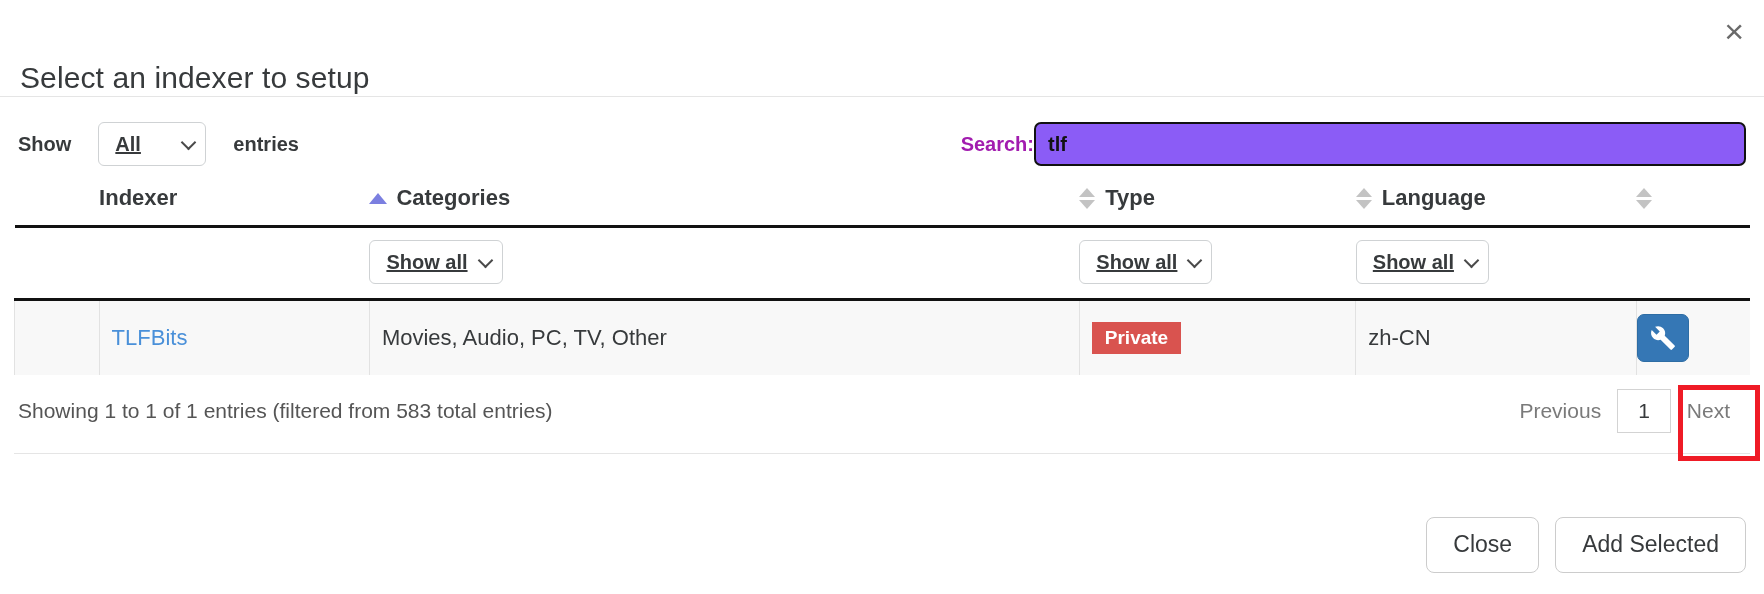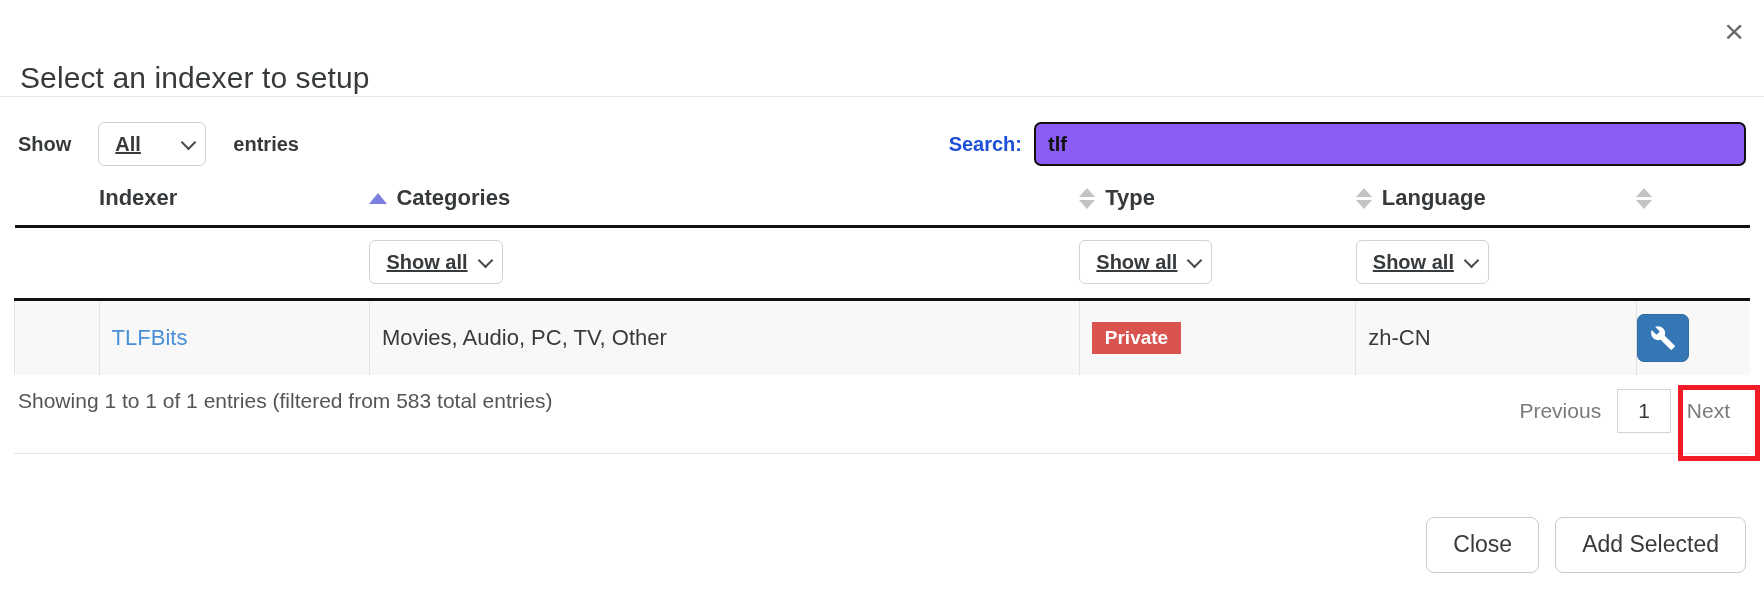--- a/index.html
+++ b/index.html
@@ -107,22 +107,21 @@
   }
 
   .search-control {
     display: flex;
     align-items: center;
     flex: 0 0 auto;
   }
   .search-label {
     font-size: 20px;
     font-weight: bold;
-    color: #1d4ed8;
-    margin-right: 12px;
+    color: #a21caf;
     white-space: nowrap;
   }
   .search-input {
     width: 712px;
     height: 44px;
     border: 2px solid #111111;
     border-radius: 7px;
     padding: 0 12px;
     font-size: 20px;
     font-weight: bold;
@@ -251,21 +250,21 @@
     z-index: 20;
     left: 1678px;
     top: 288px;
     width: 82px;
     height: 76px;
   }
 
   
   .table-footer {
     display: flex;
-    align-items: flex-start;
+    align-items: center;
     justify-content: space-between;
     padding: 14px 4px 0 4px;
   }
   .showing-info {
     font-size: 21px;
     color: #555555;
   }
   .pagination {
     display: flex;
     align-items: stretch;

